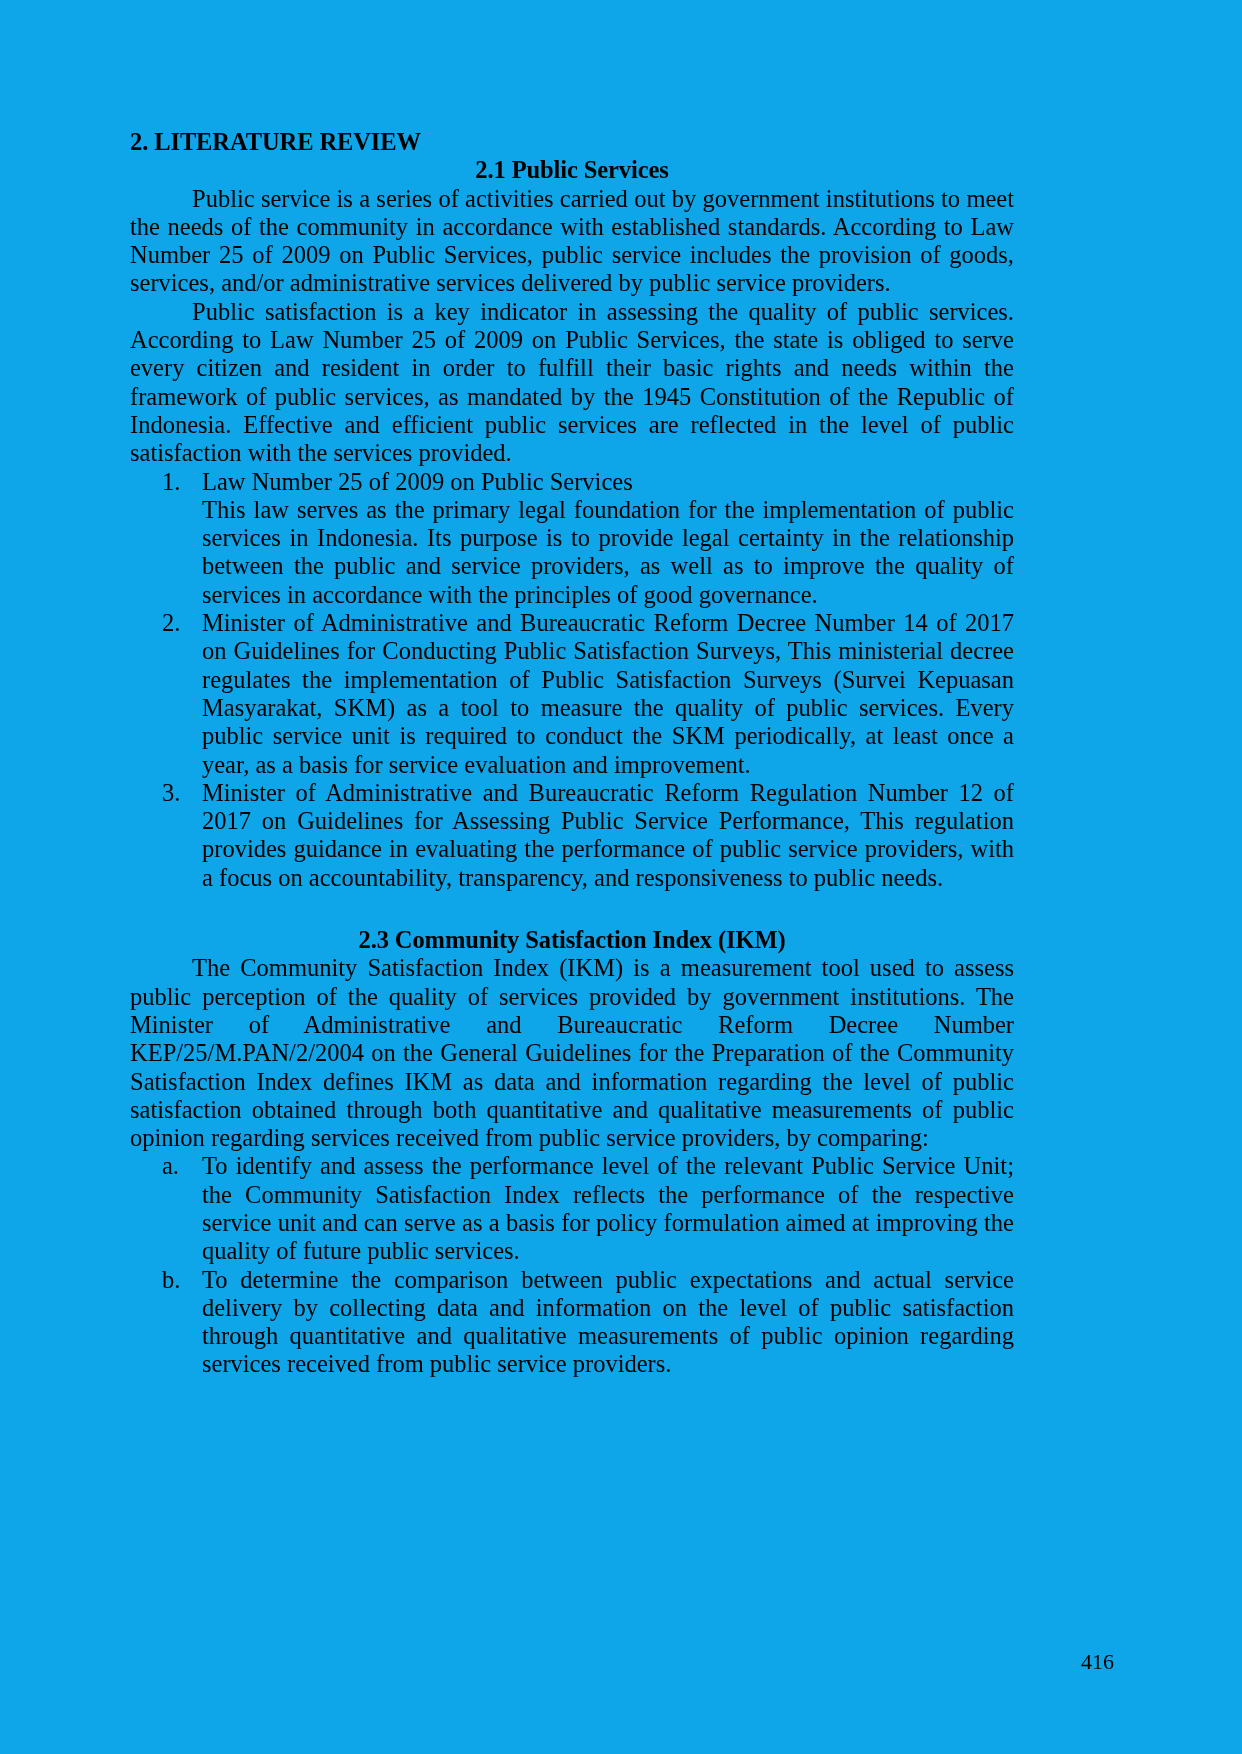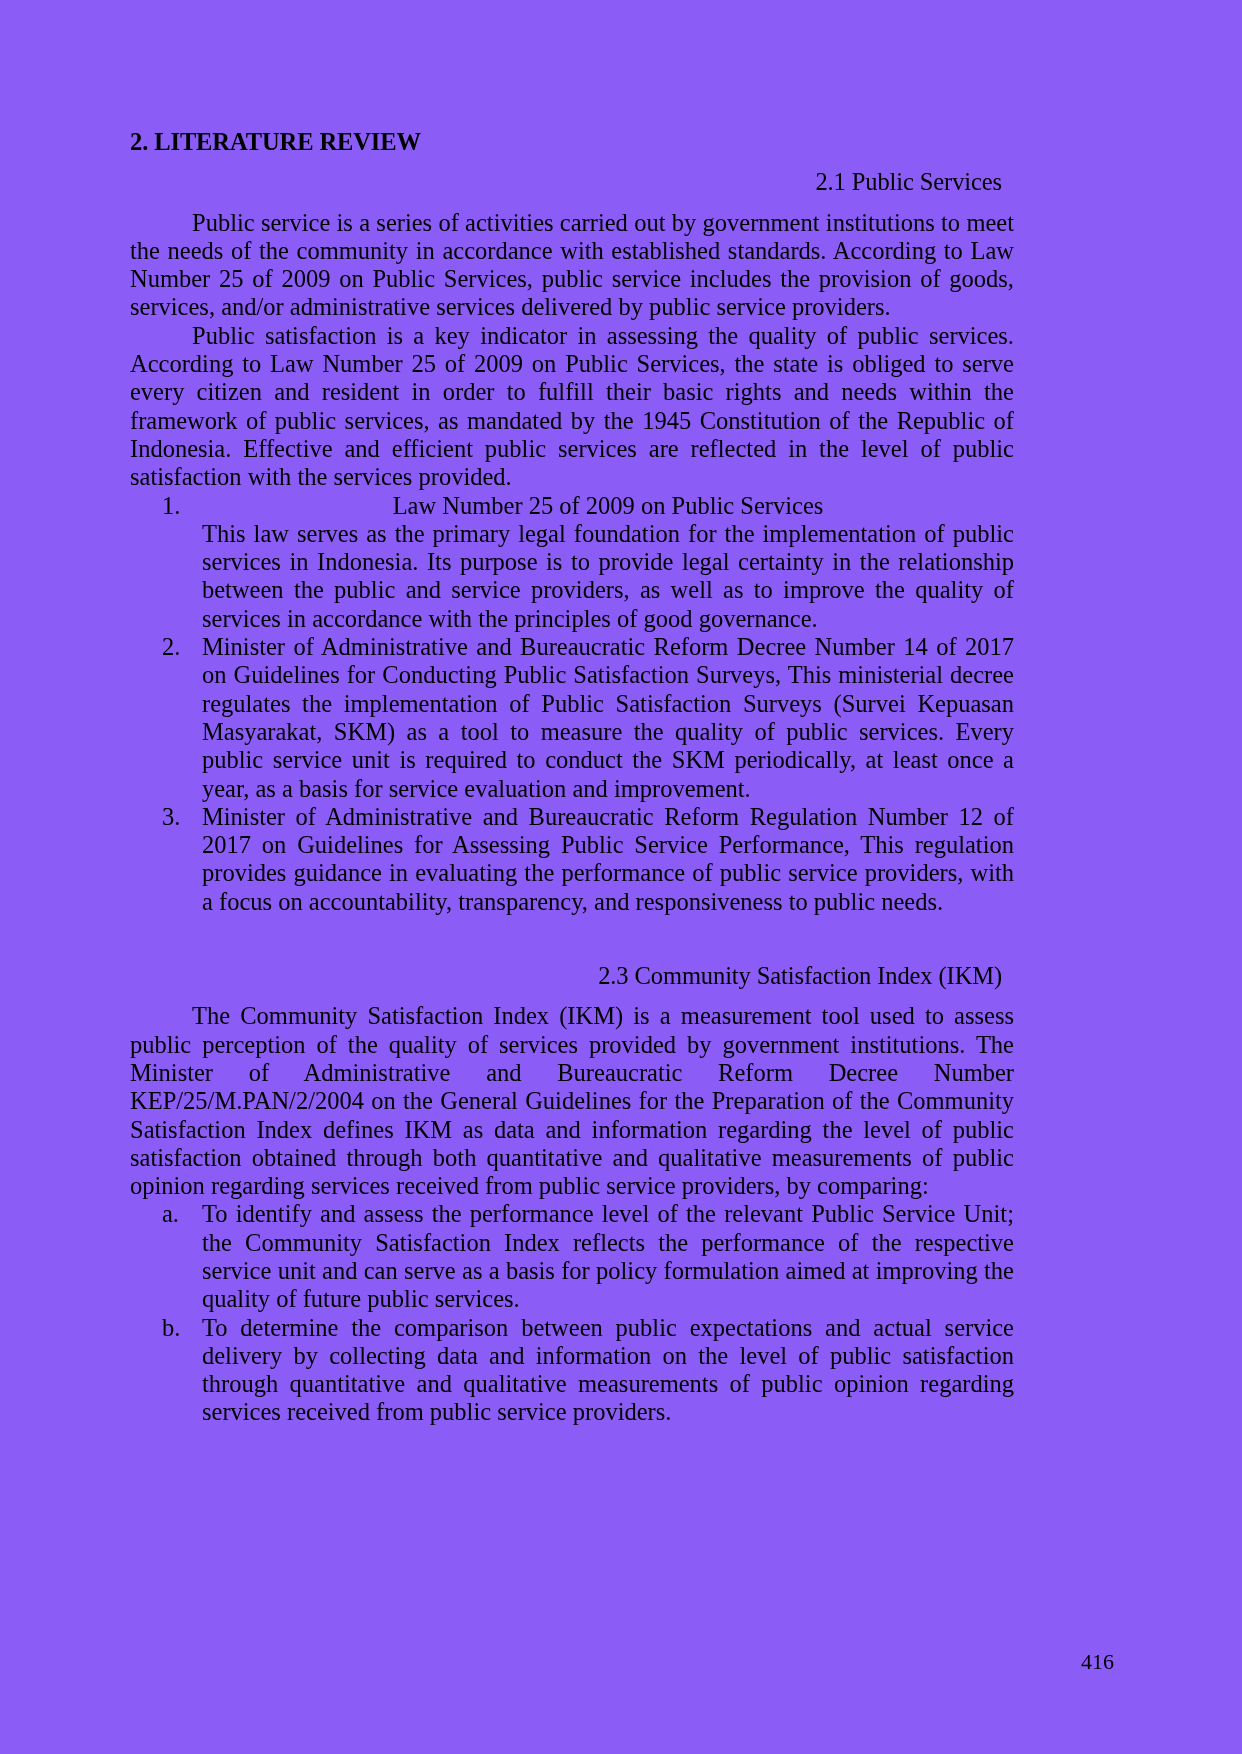--- a/index.html
+++ b/index.html
@@ -9,44 +9,44 @@
   }
   body {
     font-family: "Liberation Serif", "DejaVu Serif", serif;
     color: #000000;
   }
   .page {
     position: relative;
     width: 1242px;
     height: 1754px;
     margin: 0 auto;
-    background: #8b5cf6;
+    background: #0ea5e9;
     box-sizing: border-box;
     overflow: hidden;
   }
   .content {
     position: absolute;
     left: 130px;
     top: 128px;
     width: 884px;
   }
   .h-section {
     font-weight: bold;
     font-size: 24.5px;
     line-height: 1.155;
     margin: 0;
     text-align: left;
     letter-spacing: -0.1px;
   }
   .h-sub {
-    font-weight: normal;
+    font-weight: bold;
     font-size: 24.5px;
     line-height: 1.155;
-    margin: 12px;
-    text-align: right;
+    margin: 0;
+    text-align: center;
     letter-spacing: -0.1px;
   }
   p.body {
     font-size: 24.5px;
     line-height: 1.155;
     margin: 0;
     text-align: justify;
     text-justify: inter-word;
     hyphens: none;
   }
@@ -77,21 +77,21 @@
     font-size: 24.5px;
     line-height: 1.155;
   }
   ol.numlist > li .li-line,
   ol.alphalist > li .li-line {
     display: block;
     text-align: justify;
   }
   ol.numlist > li .li-last,
   ol.alphalist > li .li-last {
-    text-align: center;
+    text-align: left;
   }
   .page-number {
     position: absolute;
     right: 128px;
     bottom: 80px;
     font-size: 22px;
     line-height: 1.1;
   }
 </style>
 </head>

